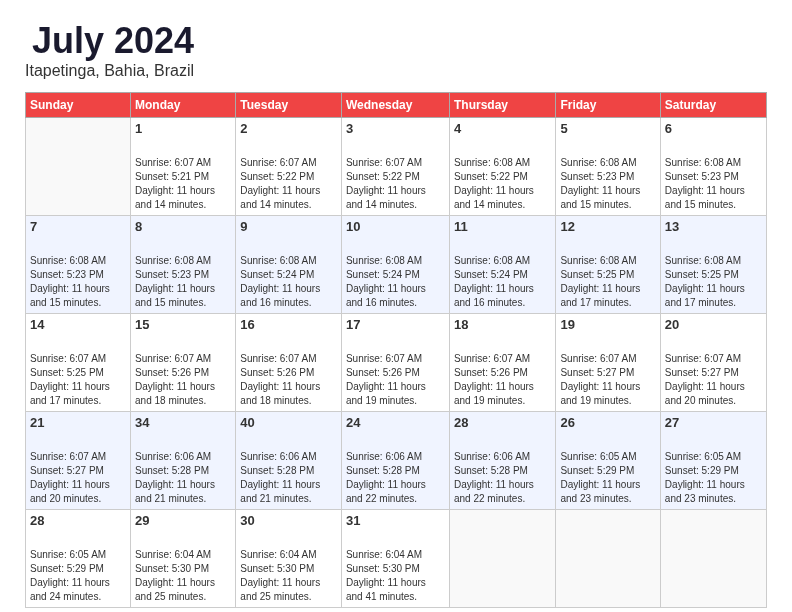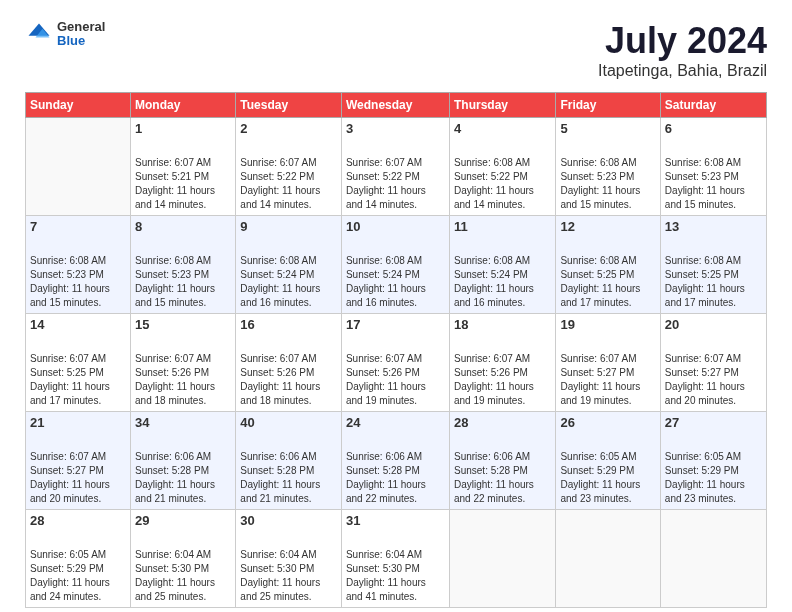--- a/index.html
+++ b/index.html
@@ -101,30 +101,20 @@
     }
     .calendar tbody tr:nth-child(even) td:not(.empty) {
       background: #f0f4ff;
     }
   </style>
 </head>
 <body>
 
 <div class="page">
   <div class="header">
-    <div class="logo">
-      <svg class="logo-icon" viewBox="0 0 32 32">
-        <polygon points="16,4 28,18 4,18" fill="#1565c0"></polygon>
-        <polygon points="20,10 28,20 12,20" fill="#42a5f5" opacity="0.7"></polygon>
-      </svg>
-      <div class="logo-text">
-        <span class="logo-general">General</span>
-        <span class="logo-blue">Blue</span>
-      </div>
-    </div>
     <div class="title-block">
       <h1>July 2024</h1>
       <h2>Itapetinga, Bahia, Brazil</h2>
     </div>
   </div>
 
   <table class="calendar">
     <thead>
       <tr>
       <th>Sunday</th>

